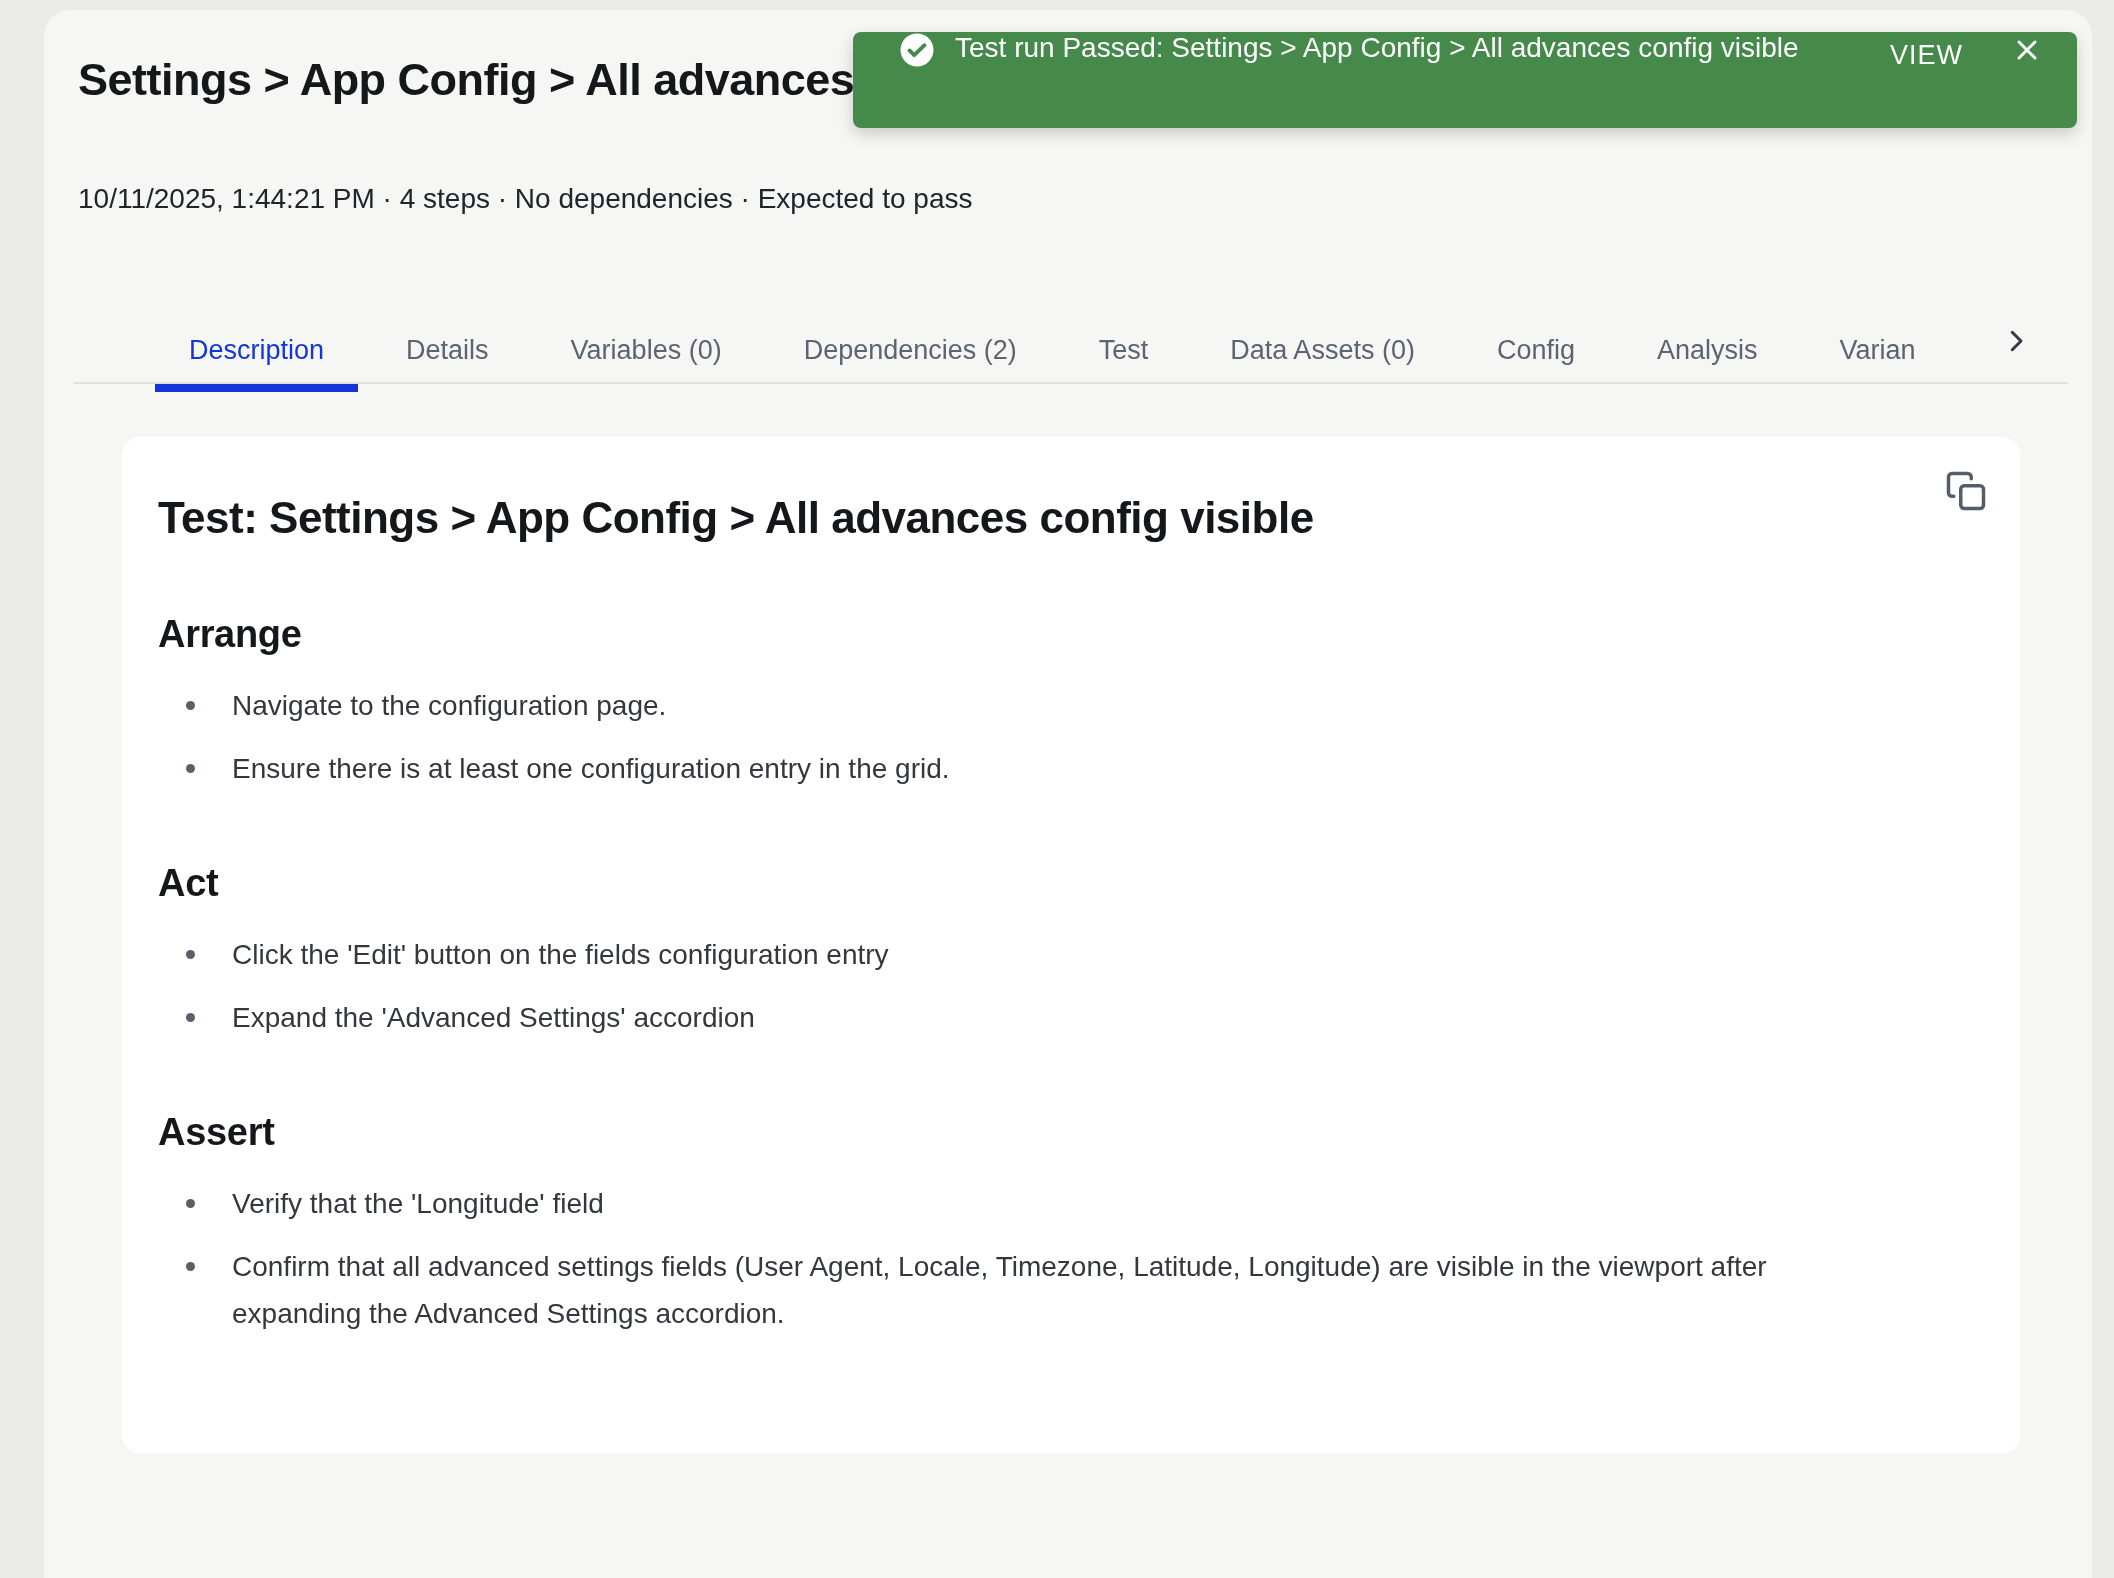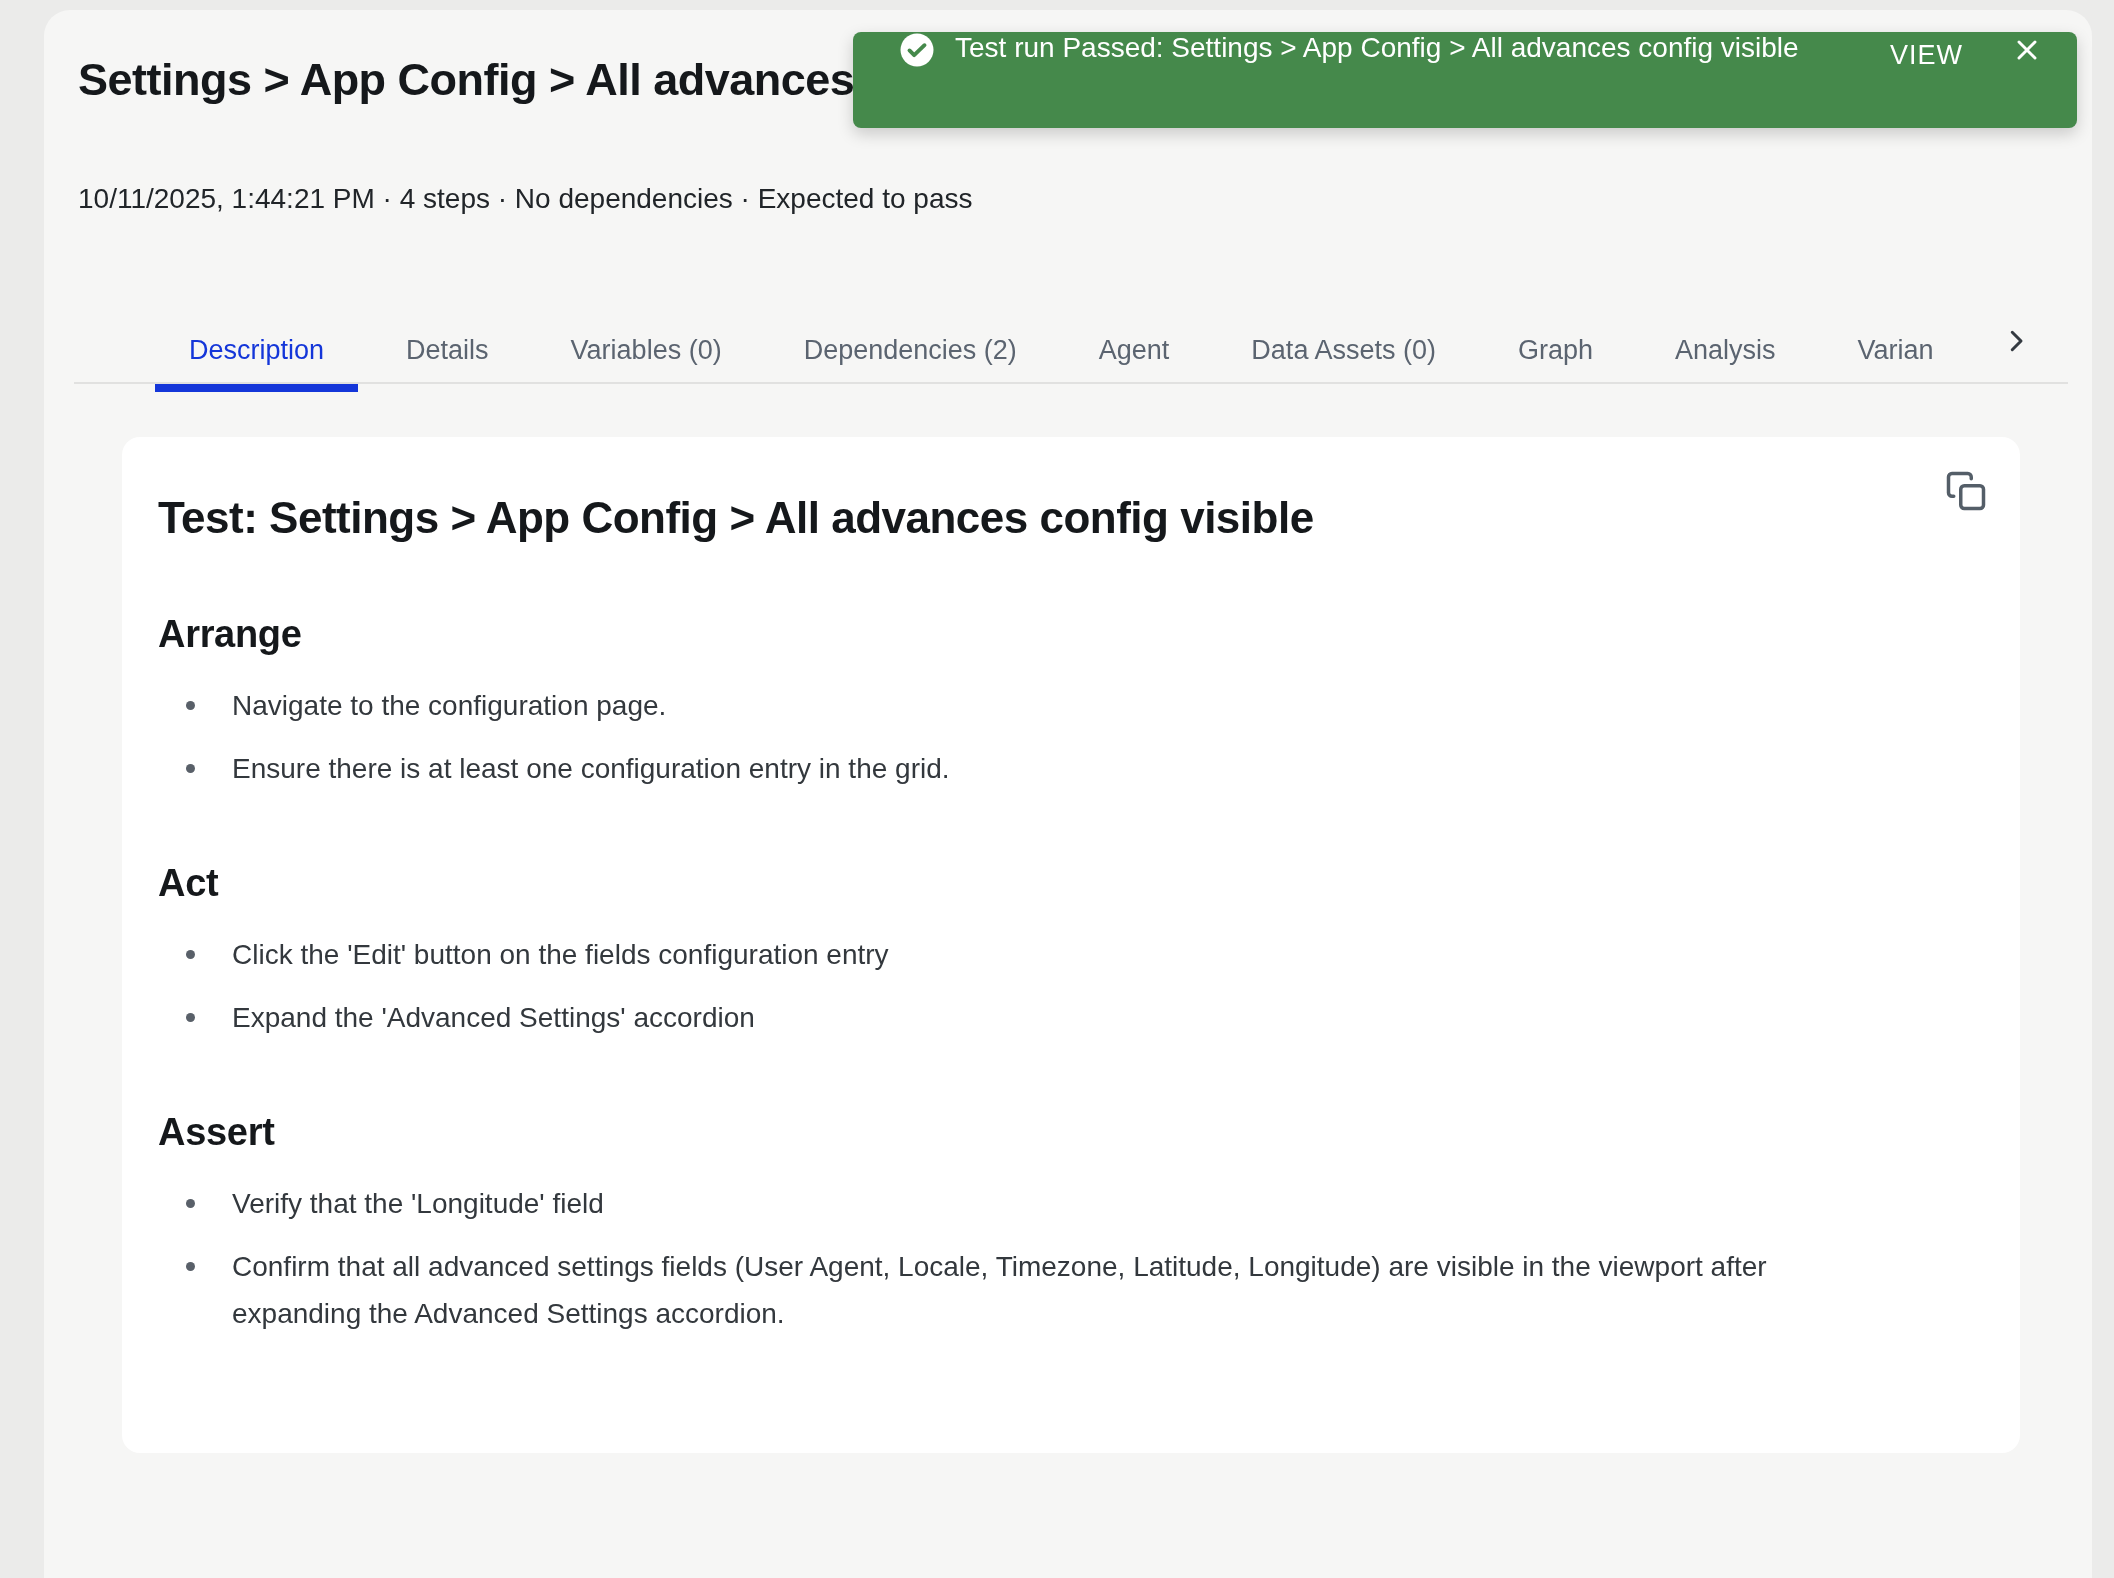--- a/index.html
+++ b/index.html
@@ -202,23 +202,23 @@
   <h1 class="page-title">Settings &gt; App Config &gt; All advances config visible</h1>
 
   <div class="meta">10/11/2025, 1:44:21 PM · 4 steps · No dependencies · Expected to pass</div>
 
   <div class="tabs-bar">
     <div class="tabs" id="tabs">
         <button class="tab active">Description</button>
         <button class="tab">Details</button>
         <button class="tab">Variables (0)</button>
         <button class="tab">Dependencies (2)</button>
-        <button class="tab">Agent</button>
+        <button class="tab">Test</button>
         <button class="tab">Data Assets (0)</button>
-        <button class="tab">Graph</button>
+        <button class="tab">Config</button>
         <button class="tab">Analysis</button>
         <button class="tab">Varian</button>
       </div>
     <button class="tabs-scroll">
       <svg width="30" height="30" viewBox="0 0 24 24" fill="none" stroke="#343a41" stroke-width="2.4" stroke-linecap="round" stroke-linejoin="round">
         <path d="M9 5l7 7-7 7"></path>
       </svg>
     </button>
   </div>
 

